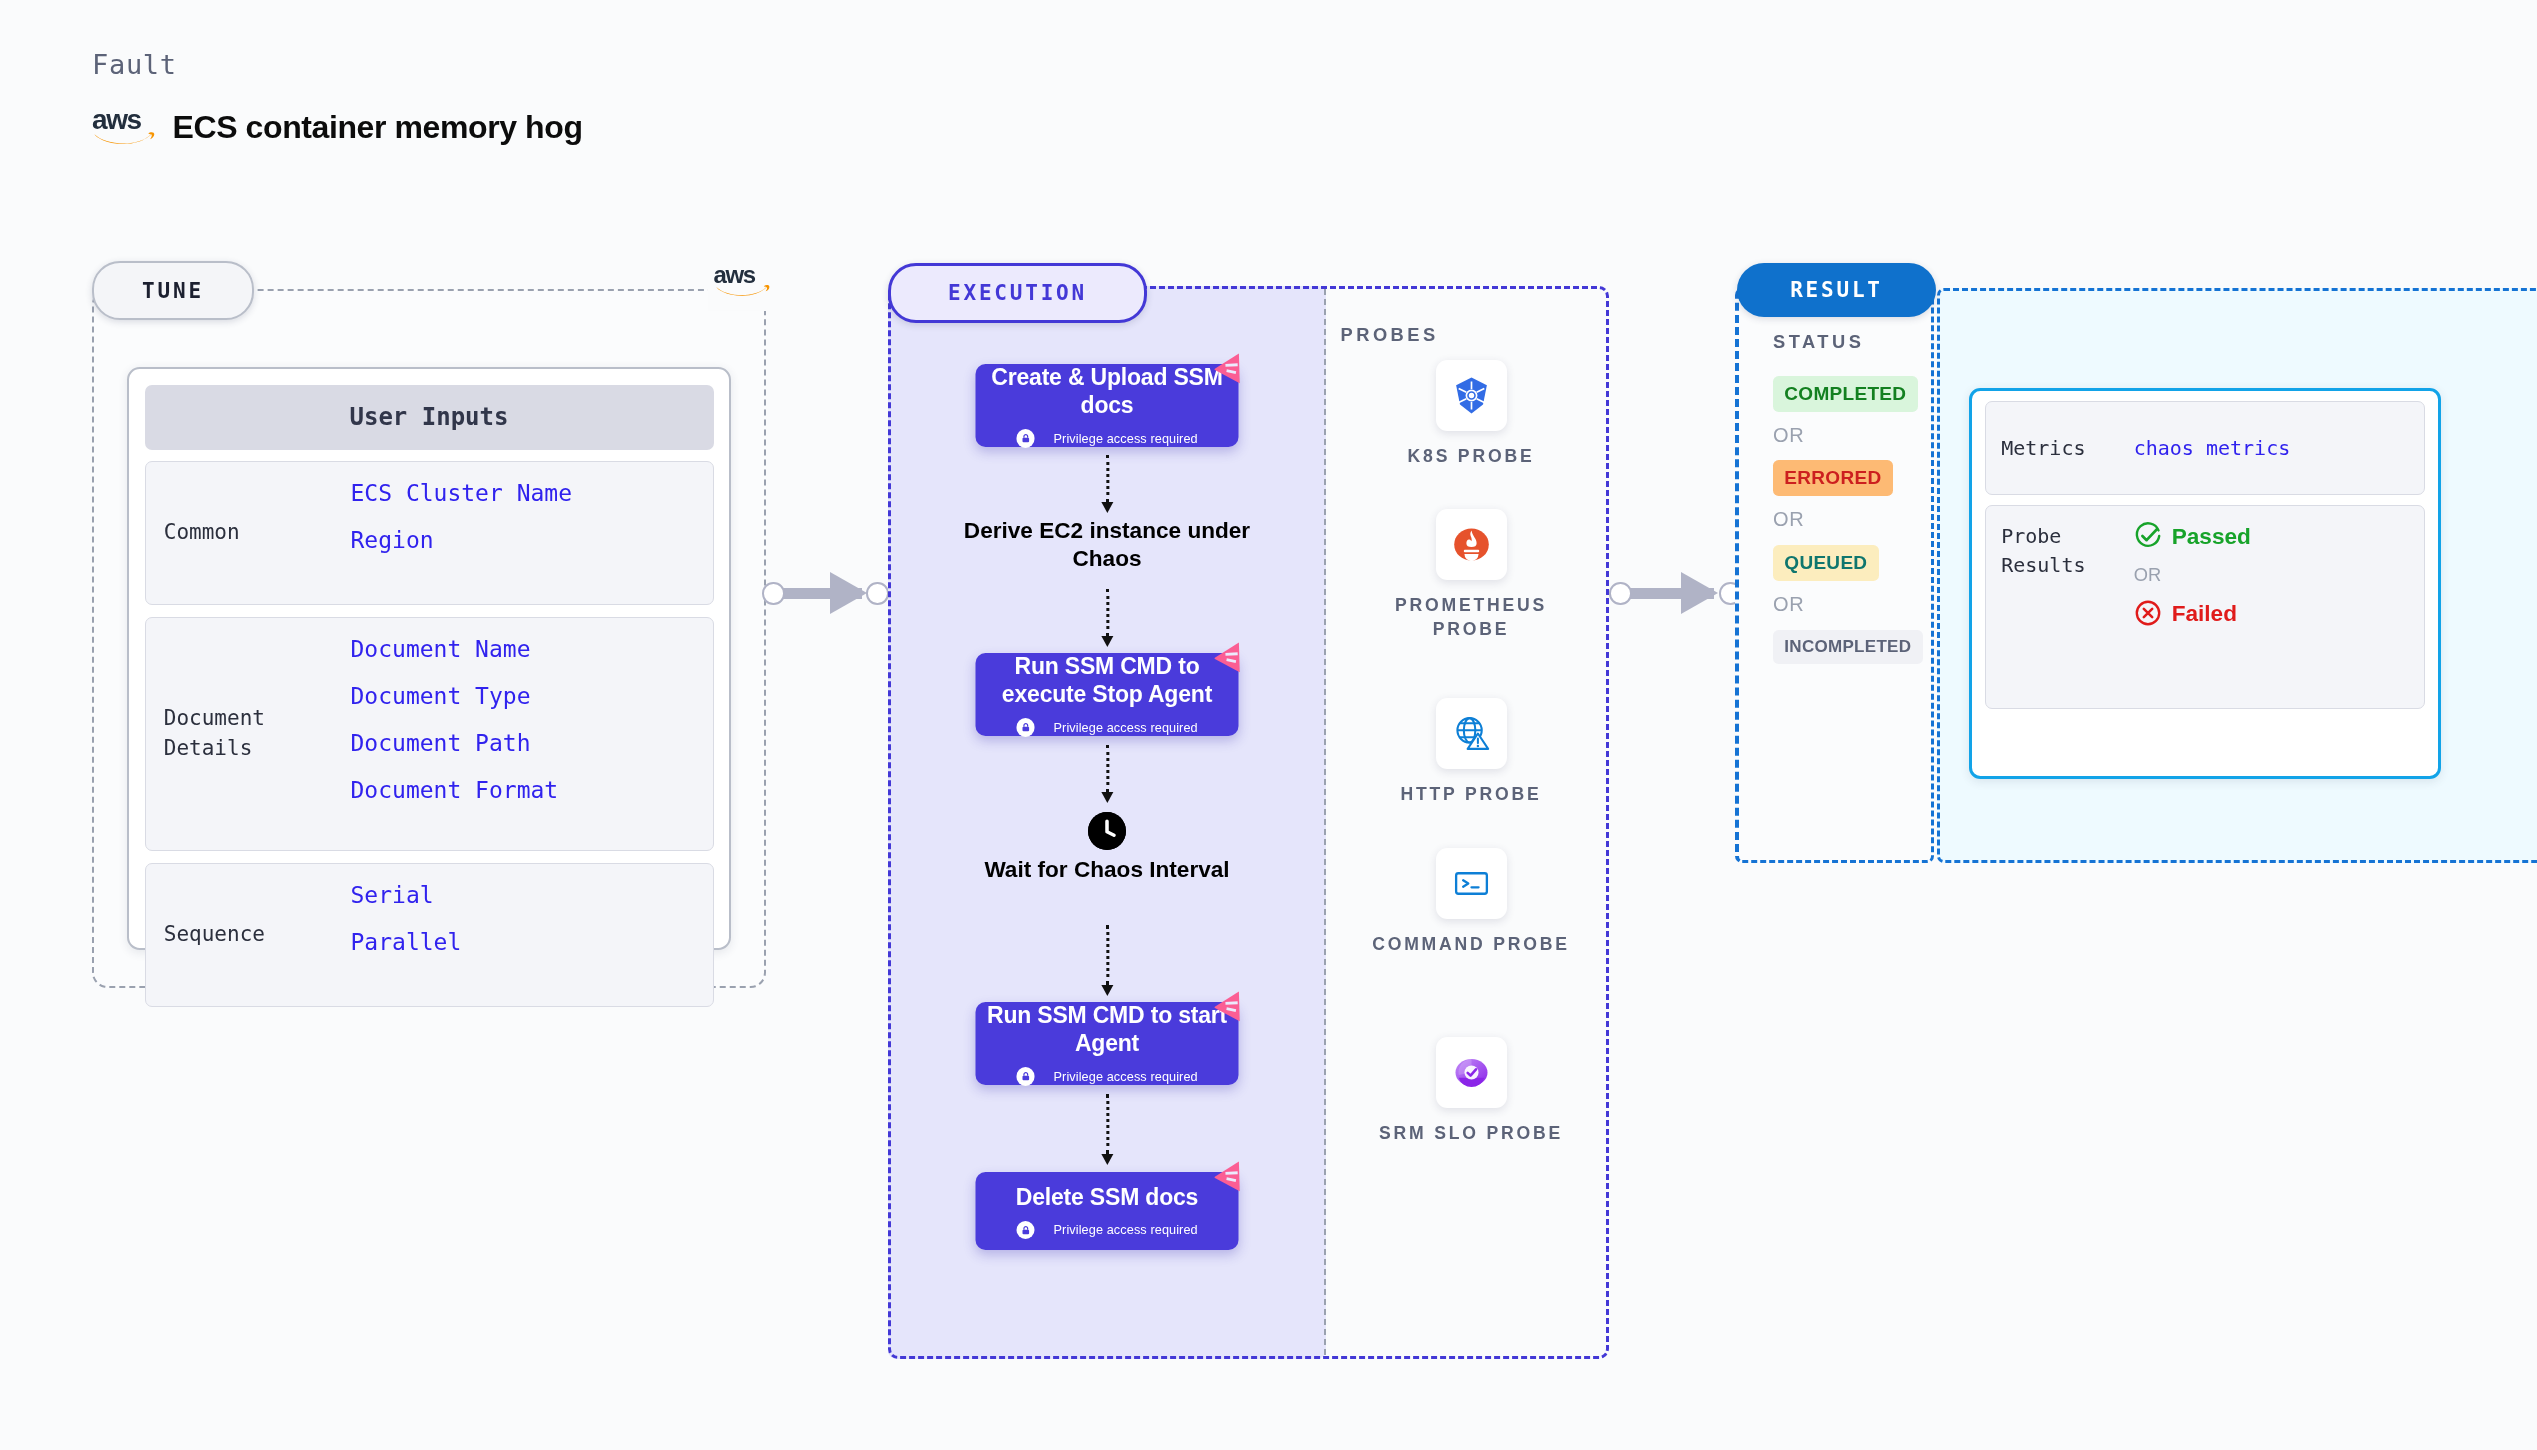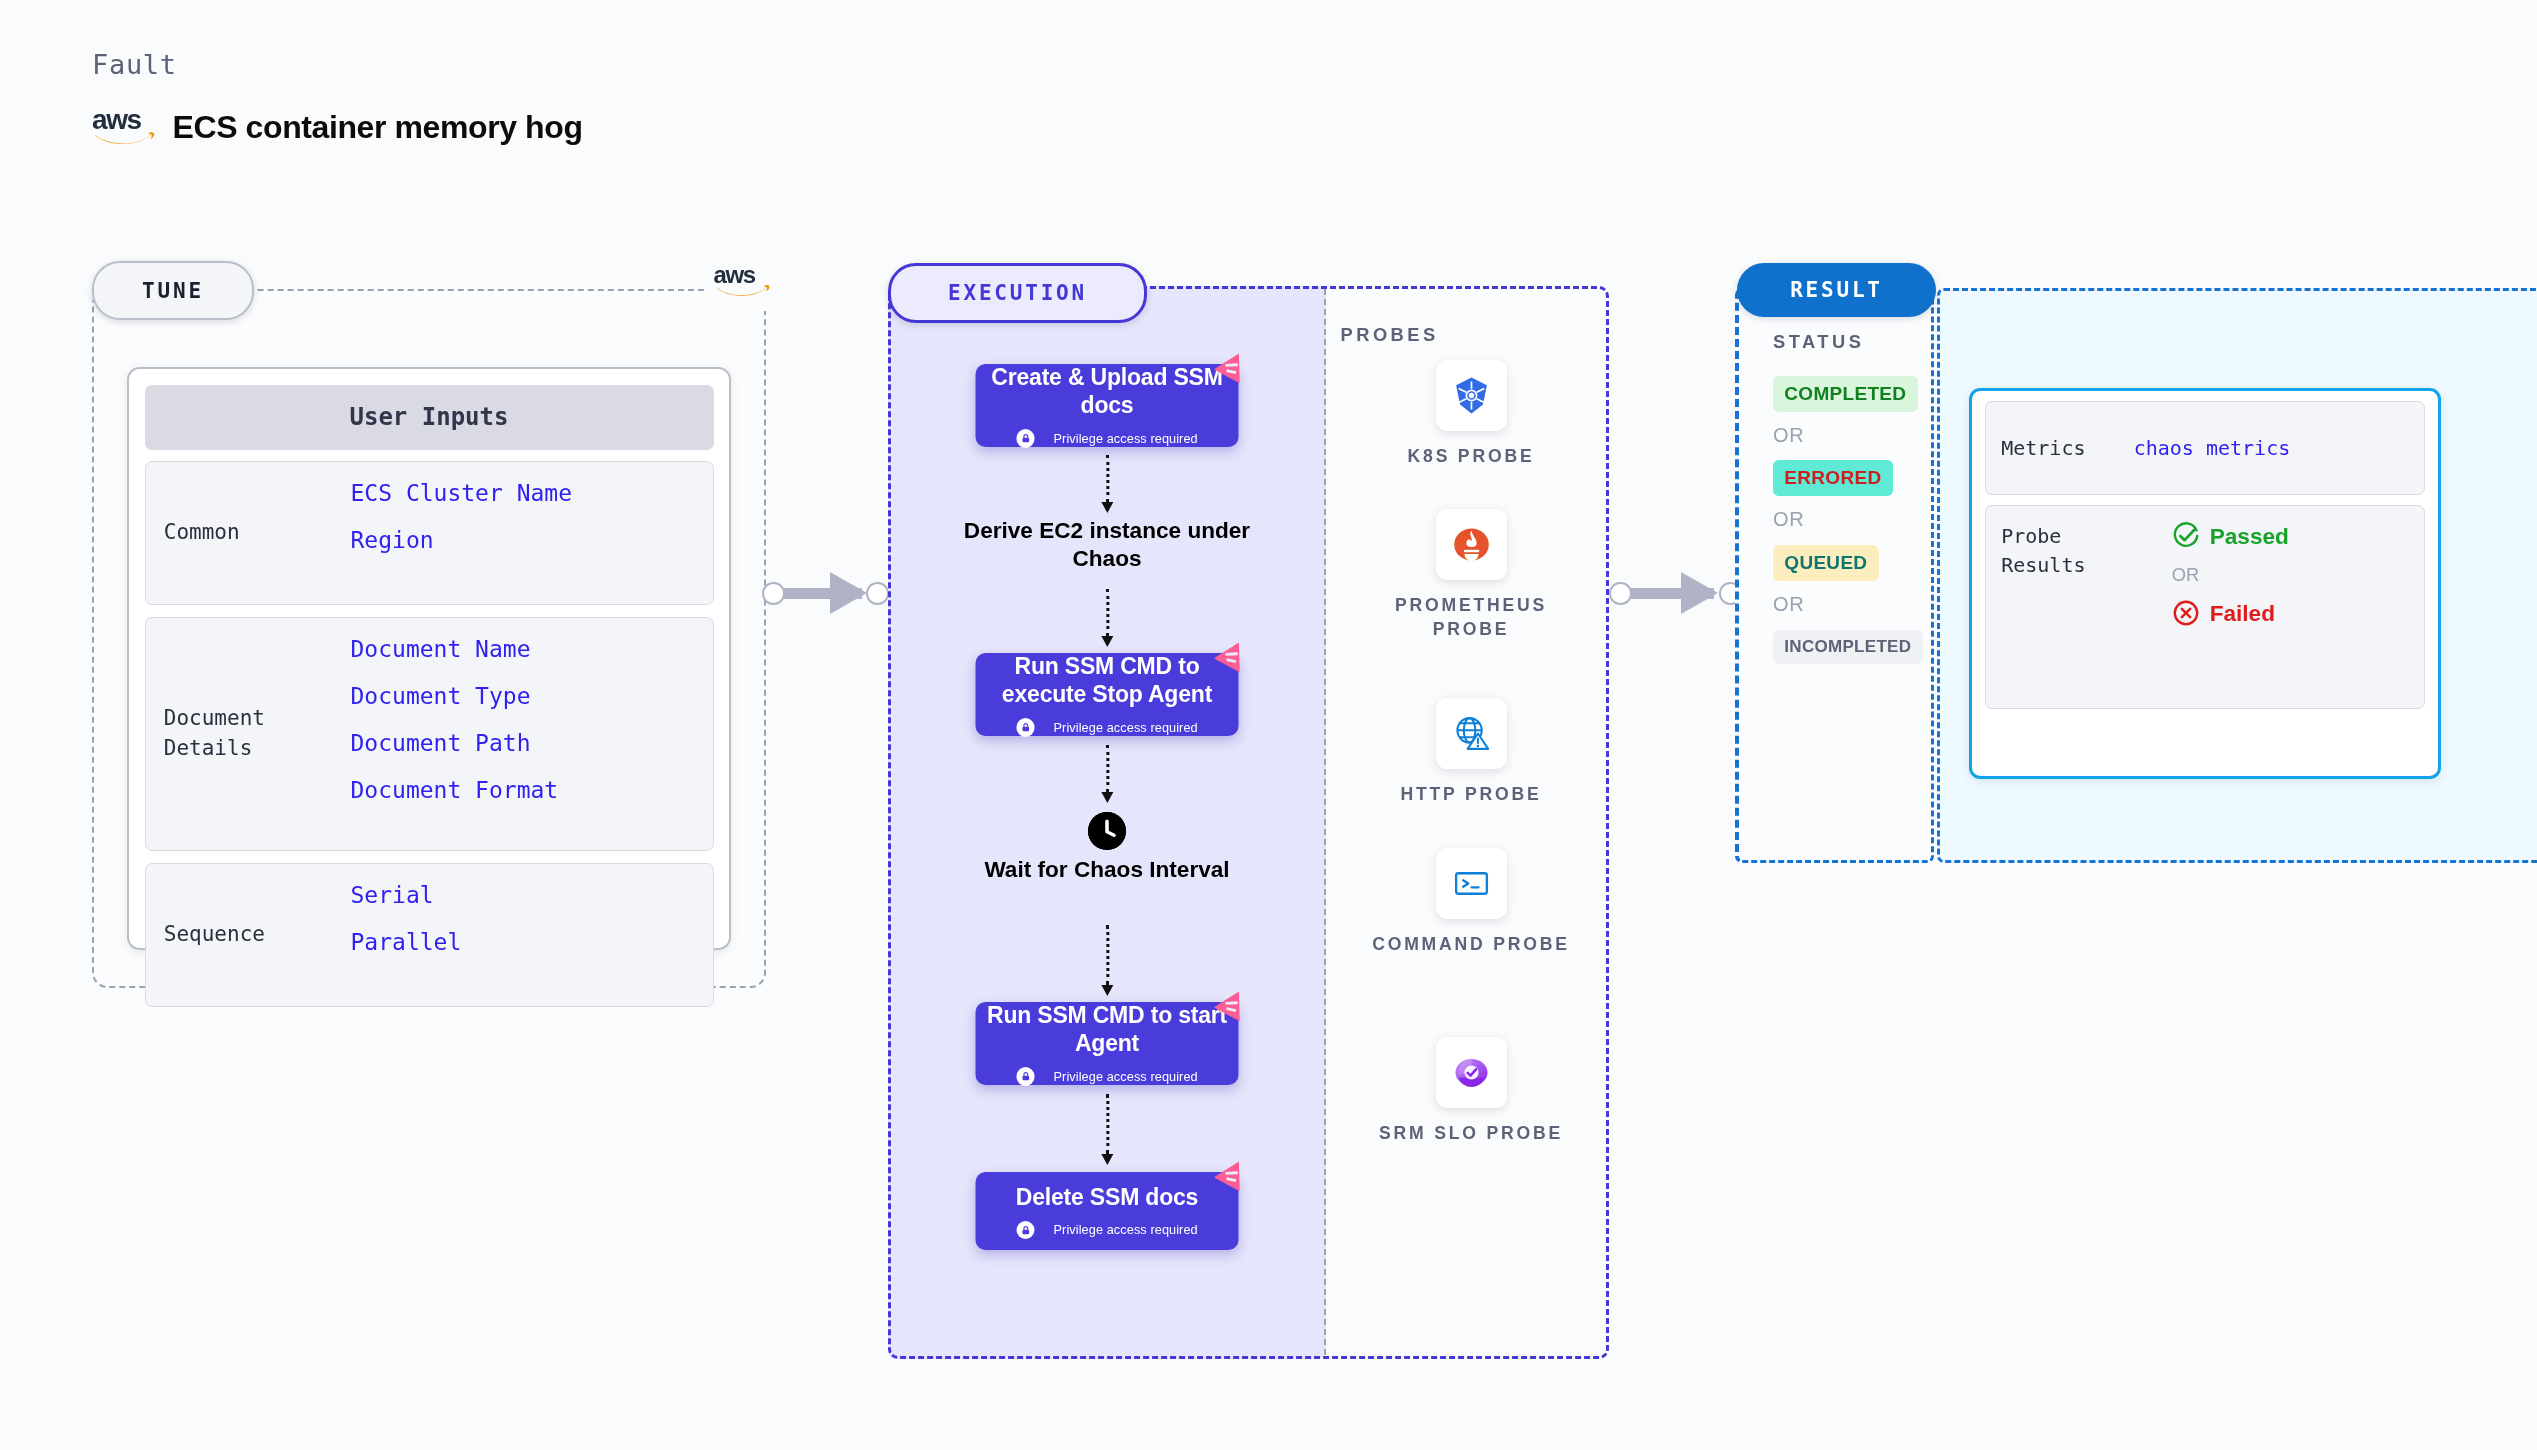--- a/index.html
+++ b/index.html
@@ -463,39 +463,39 @@
   <div class="dot" style="left:110px;"></div>
 </div>
 
 <div class="pill" id="result-pill">RESULT</div>
 
 <div id="result-status">
   <div id="status-label">STATUS</div>
 
   <div class="status-badge" style="top:85px;background:#d9f5dc;color:#138020;">COMPLETED</div>
   <div class="or-txt" style="top:133px;">OR</div>
-  <div class="status-badge" style="top:169px;background:#5eead4;color:#cc1f1f;">ERRORED</div>
+  <div class="status-badge" style="top:169px;background:#fdba74;color:#cc1f1f;">ERRORED</div>
   <div class="or-txt" style="top:217px;">OR</div>
   <div class="status-badge" style="top:254px;background:#fcedbe;color:#0f766e;">QUEUED</div>
   <div class="or-txt" style="top:302px;">OR</div>
   <div class="status-badge" style="top:339px;background:#f0f1f5;color:#5c6378;font-size:17px;">INCOMPLETED</div>
 </div>
 
 <div id="result-output"></div>
 
 <div class="card" id="output-card">
 
   <div class="kv-group" style="height:61px;align-items:center;">
     <div class="kv-key">Metrics</div>
     <div class="kv-vals">
         <div class="kv-val">chaos metrics</div>
       </div>
   </div>
 
-  <div class="kv-group" style="height:171px;gap:38px;">
+  <div class="kv-group" style="height:171px;">
     <div class="kv-key">
         <span>Probe Results</span>
       </div>
     <div class="kv-vals" style="gap:12.7px;">
       <div class="probe-res-row">
         <span>
           <svg width="28" height="28" viewBox="0 0 40 40">
               <path d="M35 12 A16 16 0 1 0 36 20" stroke="#17a32a" stroke-width="3.4" fill="none" stroke-linecap="round"></path>
               <path d="M12 20 L18 26 L33 10" stroke="#17a32a" stroke-width="3.8" fill="none" stroke-linecap="round" stroke-linejoin="round"></path>
             </svg>

